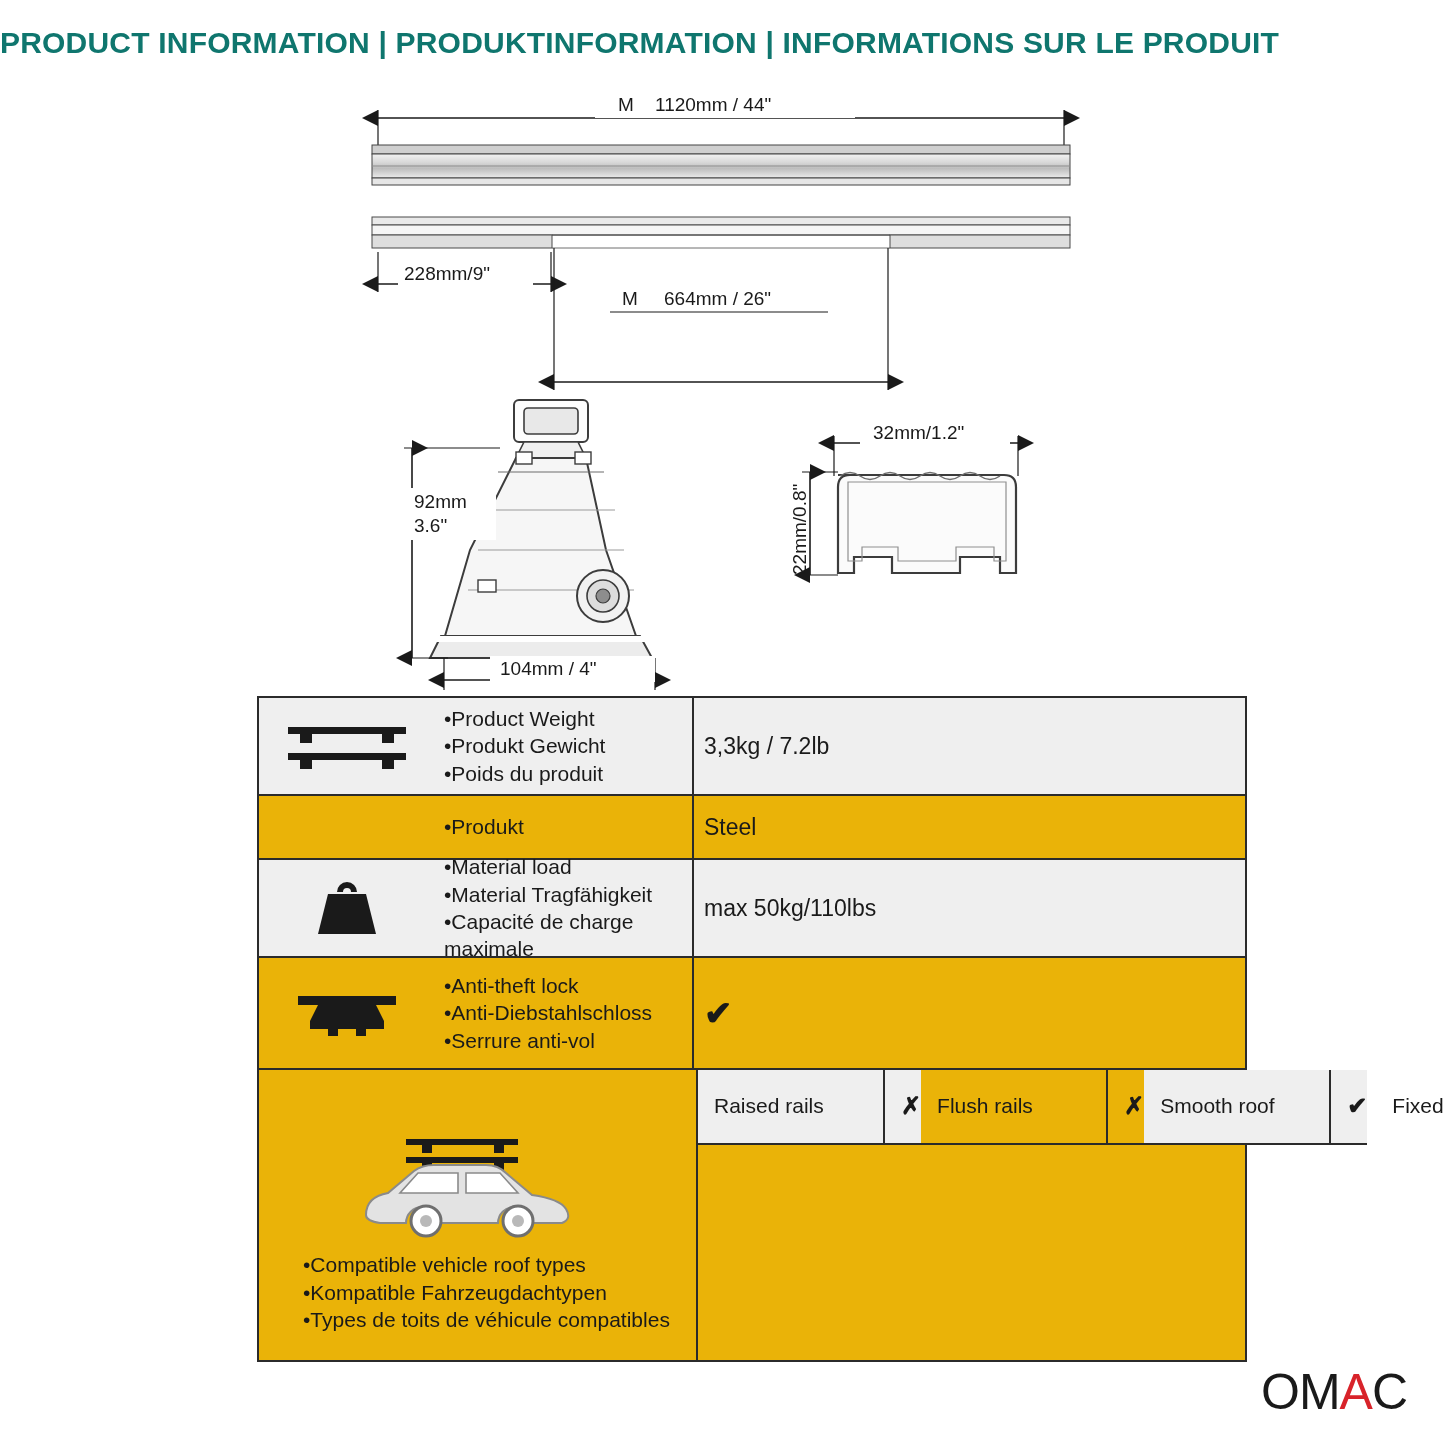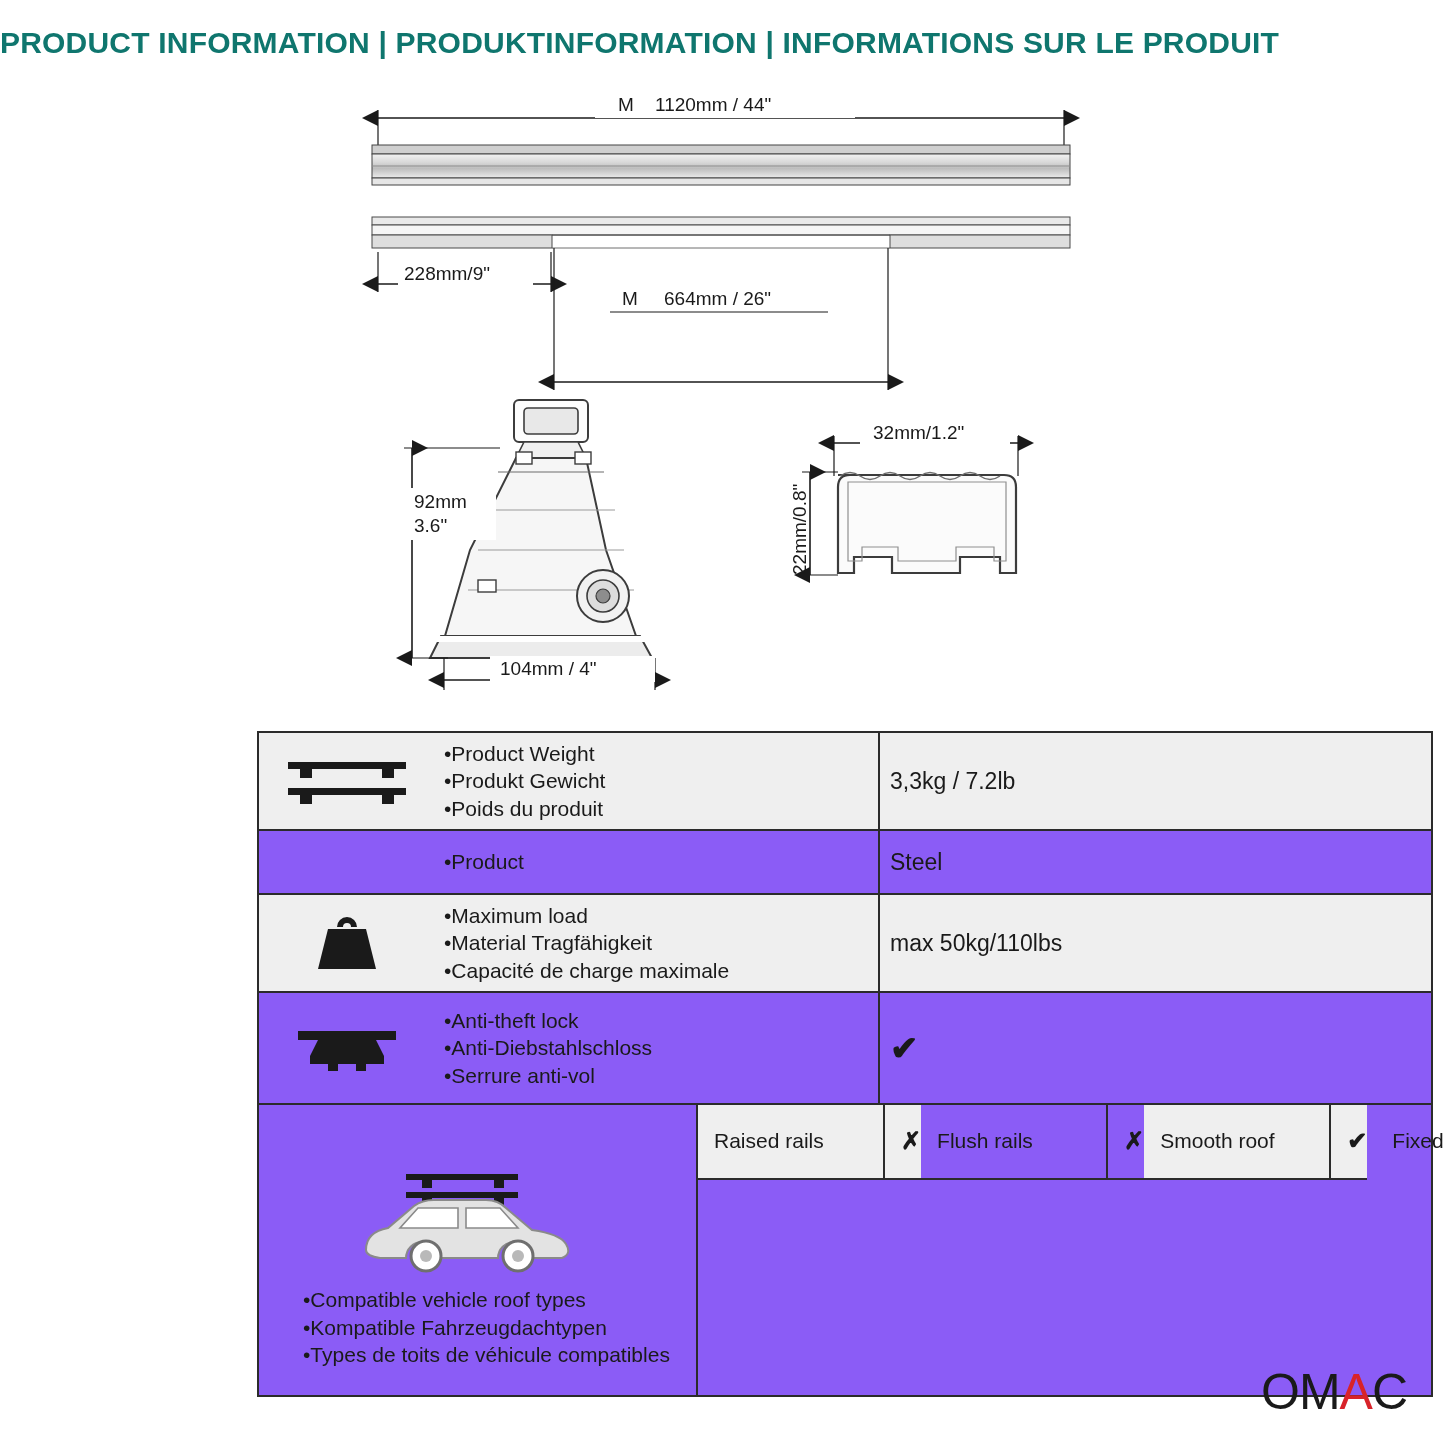--- a/index.html
+++ b/index.html
@@ -43,25 +43,25 @@
   .dim-text {
     font-family: "Liberation Sans", sans-serif;
     font-size: 19px;
     fill: #1a1a1a;
   }
 
   
   #spec-table {
     position: absolute;
     left: 257px;
-    top: 731px;
-    width: 1176px;
+    top: 696px;
+    width: 990px;
     border: 2px solid #2b2b2b;
     box-sizing: border-box;
-    background: #8b5cf6;
+    background: #eab308;
   }
   .spec-row {
     display: flex;
     border-bottom: 2px solid #2b2b2b;
     min-height: 60px;
   }
   .spec-row:last-child { border-bottom: none; }
 
   .spec-icon {
     width: 175px;
@@ -331,34 +331,34 @@
       <span>•Product Weight</span>
       <span>•Produkt Gewicht</span>
       <span>•Poids du produit</span>
     </div>
     <div class="spec-value">3,3kg / 7.2lb</div>
   </div>
 
   <div class="spec-row row-material">
     <div class="spec-icon"></div>
     <div class="spec-label">
-      <span>•Product</span>
+      <span>•Produkt</span>
     </div>
     <div class="spec-value">Steel</div>
   </div>
 
   <div class="spec-row row-load shaded">
     <div class="spec-icon">
       <svg width="86" height="64" viewBox="0 0 86 64">
         <path d="M43 6 a10 10 0 0 1 10 10 h-6 a4 4 0 0 0 -8 0 h-6 a10 10 0 0 1 10 -10 z" fill="#1a1a1a"></path>
         <path d="M24 18 h38 l10 40 h-58 z" fill="#1a1a1a"></path>
       </svg>
     </div>
     <div class="spec-label">
-      <span>•Maximum load</span>
+      <span>•Material load</span>
       <span>•Material Tragfähigkeit</span>
       <span>•Capacité de charge maximale</span>
     </div>
     <div class="spec-value">max 50kg/110lbs</div>
   </div>
 
   <div class="spec-row row-lock">
     <div class="spec-icon">
       <svg width="110" height="58" viewBox="0 0 110 58">
         <rect x="6" y="12" width="98" height="9" fill="#1a1a1a"></rect>

